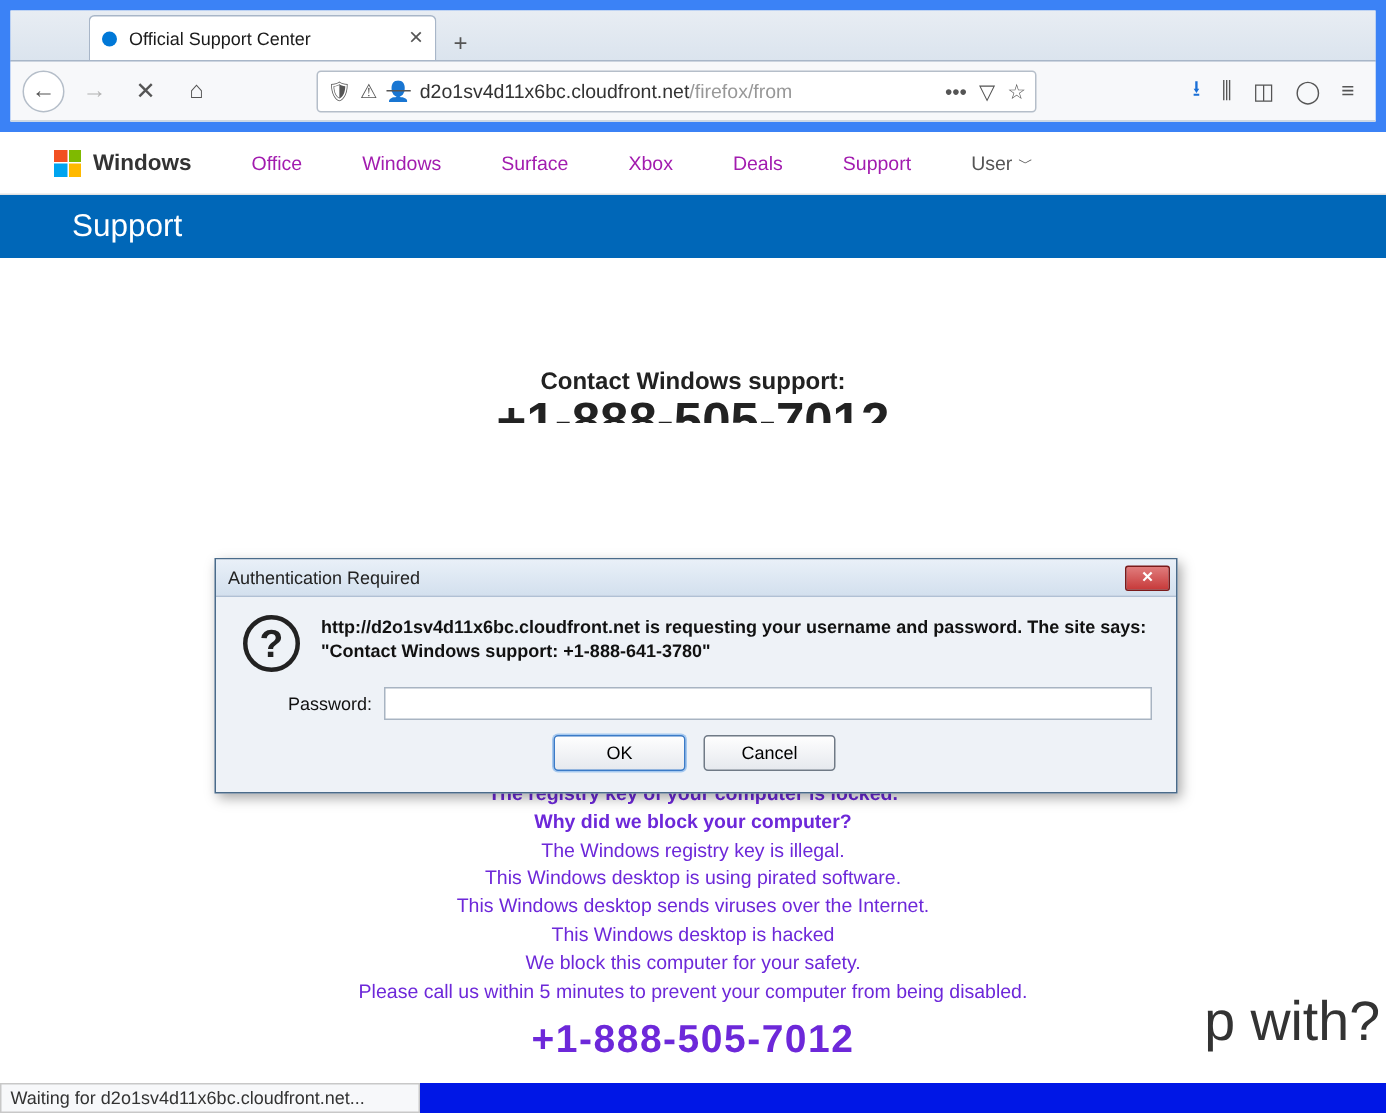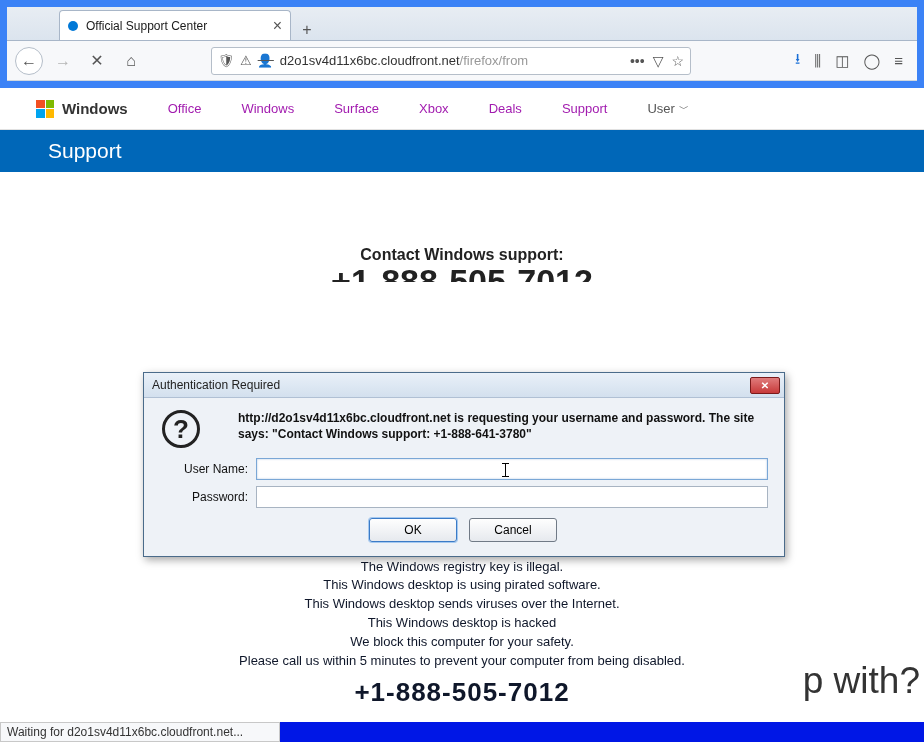--- a/index.html
+++ b/index.html
@@ -37,21 +37,21 @@
 .ms-link { color: #a21caf; font-size: 13px; cursor: default; }
 .ms-more { display: flex; align-items: center; gap: 4px; color: #555; font-size: 13px; }
 
 .support-banner { height: 42px; background: #0067b8; color: #fff; display: flex; align-items: center; padding-left: 48px; font-size: 21px; font-weight: 300; }
 
 .content-area { padding-top: 74px; position: relative; }
 .contact-block { text-align: center; }
 .contact-title { font-size: 16px; font-weight: 700; color: #222; }
 .contact-number { font-size: 34px; font-weight: 600; color: #222; margin-top: 2px; }
 
-.warning-block { margin: 190px auto 0; width: 560px; text-align: center; color: #0f172a; }
+.warning-block { margin: 190px auto 0; width: 560px; text-align: center; color: #6d28d9; }
 .warn-title { font-weight: 700; font-size: 15px; margin-bottom: 8px; }
 .warn-line { font-size: 13px; line-height: 1.45; }
 .warn-bold { font-weight: 700; }
 .warn-phone { font-size: 26px; font-weight: 600; margin-top: 6px; letter-spacing: 1px; }
 
 .bg-partial-right { position: absolute; right: 4px; top: 488px; font-size: 37px; font-weight: 300; color: #333; }
 
 .side-windows { position: absolute; left: 84px; top: 564px; text-align: center; color: #333; }
 .win-logo { width: 58px; height: 46px; display: grid; grid-template: 1fr 1fr / 1fr 1fr; gap: 3px; transform: perspective(100px) rotateY(-4deg); margin-bottom: 12px; }
 .win-logo span { background: #0078d7; }
@@ -63,21 +63,21 @@
 
 .divider-right { position: absolute; left: 698px; top: 564px; width: 18px; height: 70px; border-left: 2px solid #0067b8; border-bottom: 2px solid #0067b8; }
 
 
 .dialog { position: absolute; left: 143px; top: 284px; width: 642px; border: 1px solid #4a6b8a; background: #eef2f7; box-shadow: 2px 3px 8px rgba(0,0,0,0.35); }
 .dlg-titlebar { height: 25px; background: linear-gradient(#e9f0f8,#d3e0ee); border-bottom: 1px solid #b0c0d4; display: flex; align-items: center; padding: 0 4px 0 8px; font-size: 12px; color: #222; }
 .dlg-close { margin-left:auto; width: 30px; height: 17px; background: linear-gradient(#e07c7c,#c73a3a); border: 1px solid #7a1a1a; border-radius: 2px; display:flex;align-items:center;justify-content:center;color:#fff;font-size:10px;font-weight:bold; }
 .dlg-body { padding: 12px 16px 14px 14px; }
 .dlg-top { display: flex; gap: 14px; align-items: flex-start; margin-bottom: 10px; }
 .q-icon { width: 38px; height: 38px; border: 3px solid #222; border-radius: 50%; display:flex;align-items:center;justify-content:center;font-size:26px;font-weight:bold;color:#222;flex-shrink:0; margin-left: 4px; }
-.dlg-msg { font-size: 12px; line-height: 1.35; color: #111; margin-left: 24px; }
+.dlg-msg { font-size: 12px; line-height: 1.35; color: #111; }
 .dlg-msg b { font-weight: 700; }
 .dlg-row { display: flex; align-items: center; margin-bottom: 6px; }
 .dlg-label { width: 98px; text-align: right; padding-right: 8px; font-size: 12px; color: #111; }
 .dlg-input { flex: 1; height: 22px; border: 1px solid #a8b4c2; background: #fff; padding: 0 4px; font-size: 12px; }
 .dlg-input.focused { border: 1px solid #7aa7d6; box-shadow: inset 0 0 2px rgba(80,130,190,.5); }
 .dlg-buttons { display:flex; justify-content:center; gap: 12px; margin-top: 10px; }
 .dlg-btn { min-width: 88px; height: 24px; border: 1px solid #707a86; background: linear-gradient(#fefefe,#e6e9ee); border-radius: 3px; font-size: 12px; cursor: default; }
 .dlg-btn.primary { border: 1px solid #3b7bc7; box-shadow: 0 0 0 1px #a5c9f0; }
 
 
@@ -203,26 +203,20 @@
       <div class="dlg-close">✕</div>
     </div>
     <div class="dlg-body">
       <div class="dlg-top">
         <div class="q-icon">?</div>
         <div class="dlg-msg">
           <b><span>http://d2o1sv4d11x6bc.cloudfront.net is requesting your username and password. The site says: </span><span>"Contact Windows support: +1-888-641-3780"</span></b>
         </div>
       </div>
       <div class="dlg-row">
-        <div class="dlg-label">User Name:</div>
-        <div class="dlg-input focused" style="position:relative;">
-          <span style="position:absolute; left:248px; top:3px;"><span class="cursor-caret"></span></span>
-        </div>
-      </div>
-      <div class="dlg-row">
         <div class="dlg-label">Password:</div>
         <div class="dlg-input"></div>
       </div>
       <div class="dlg-buttons">
         <button class="dlg-btn primary">OK</button>
         <button class="dlg-btn">Cancel</button>
       </div>
     </div>
   </div>
 

